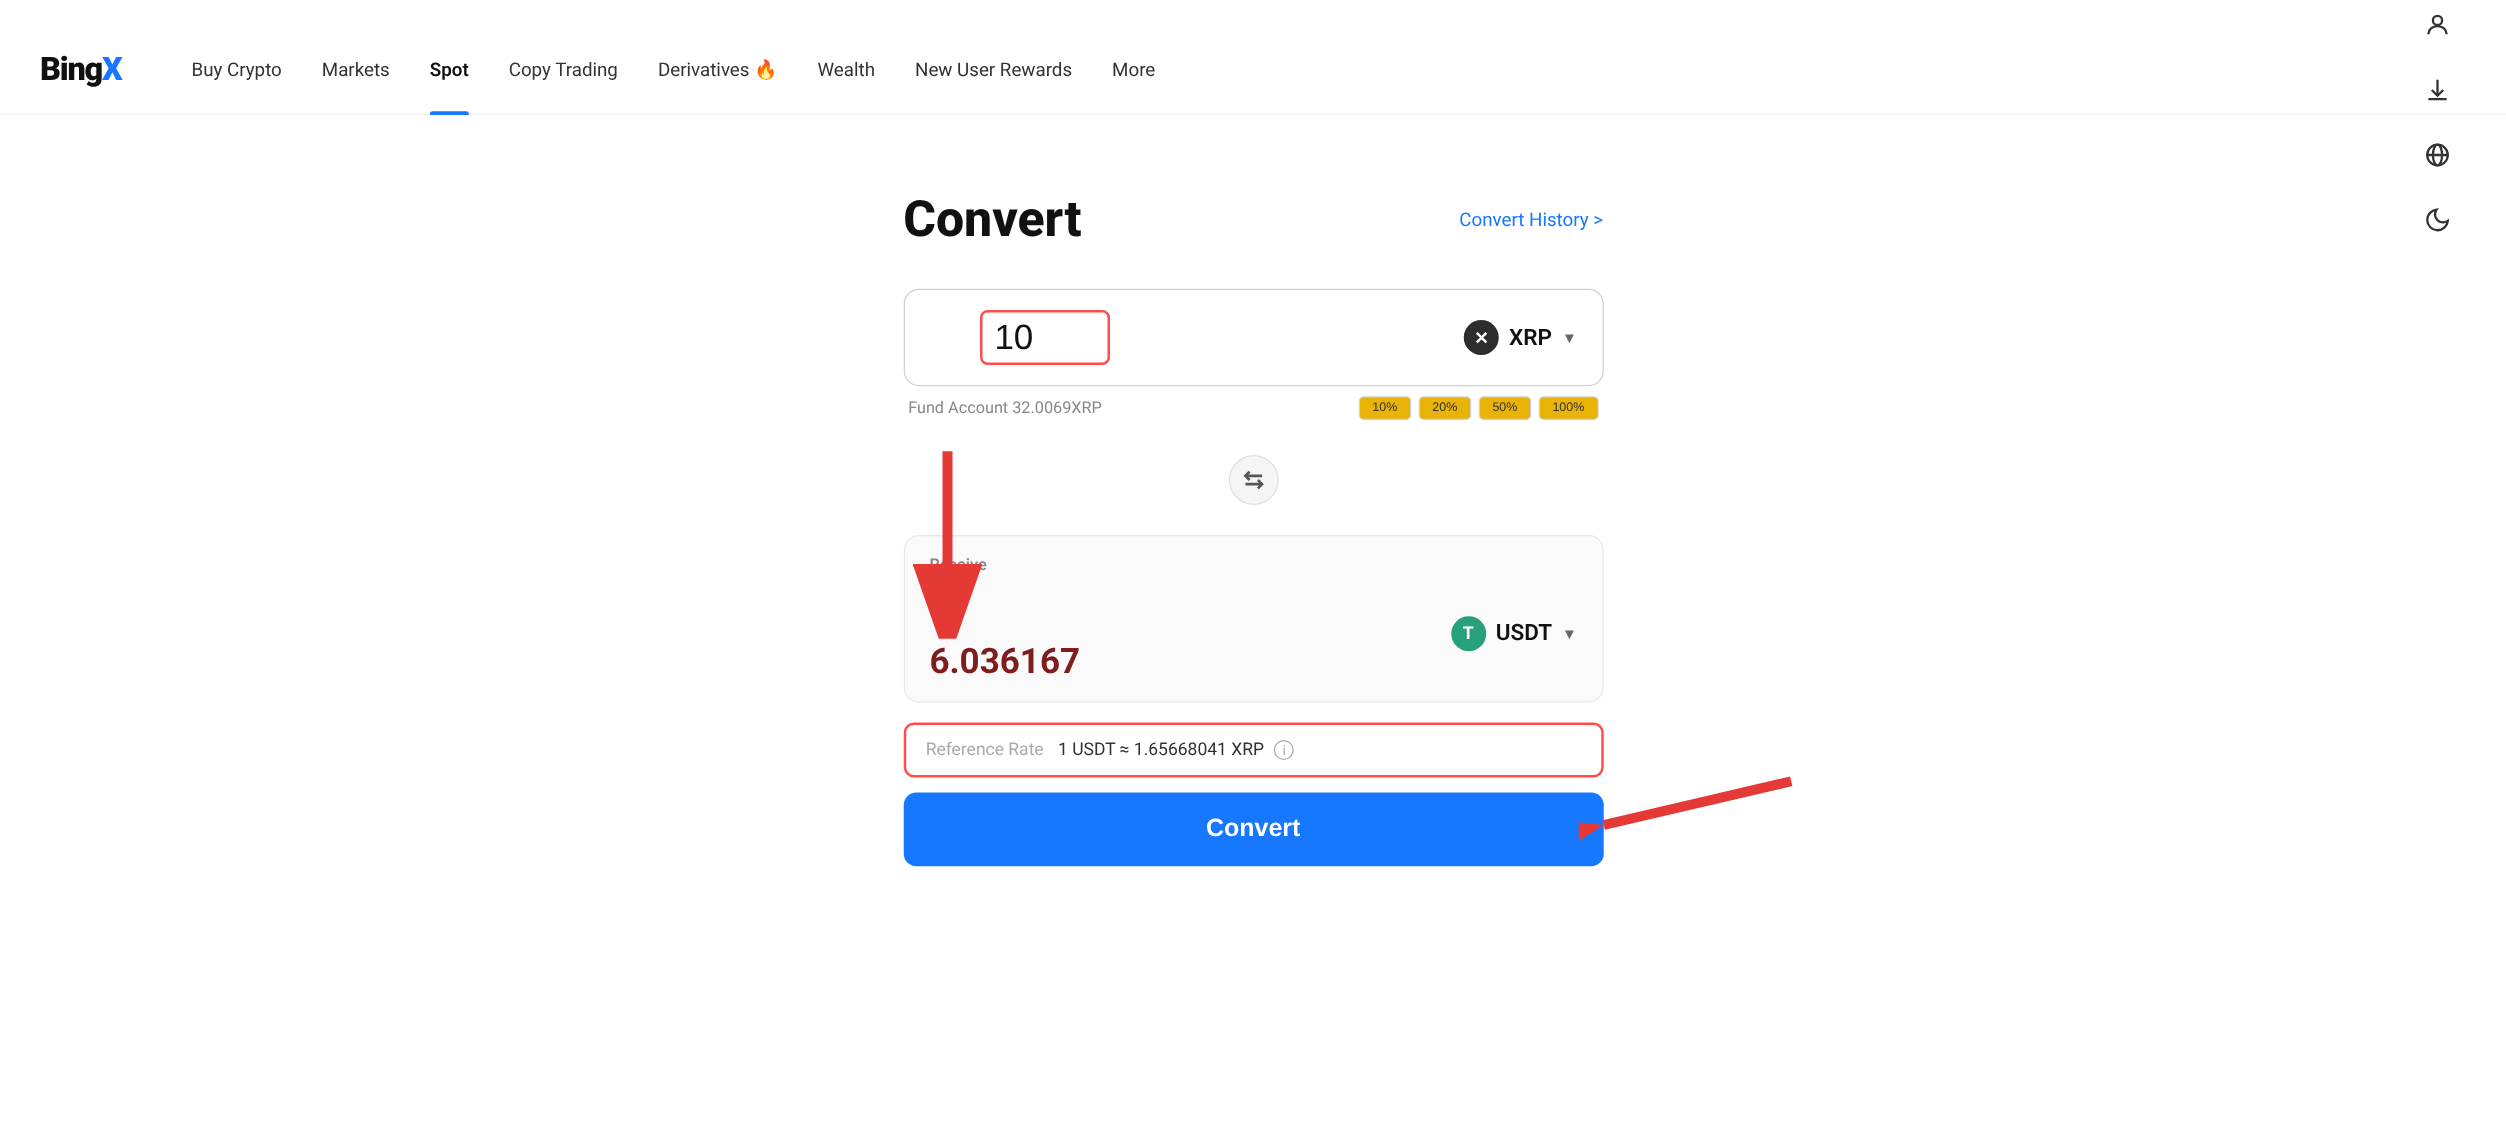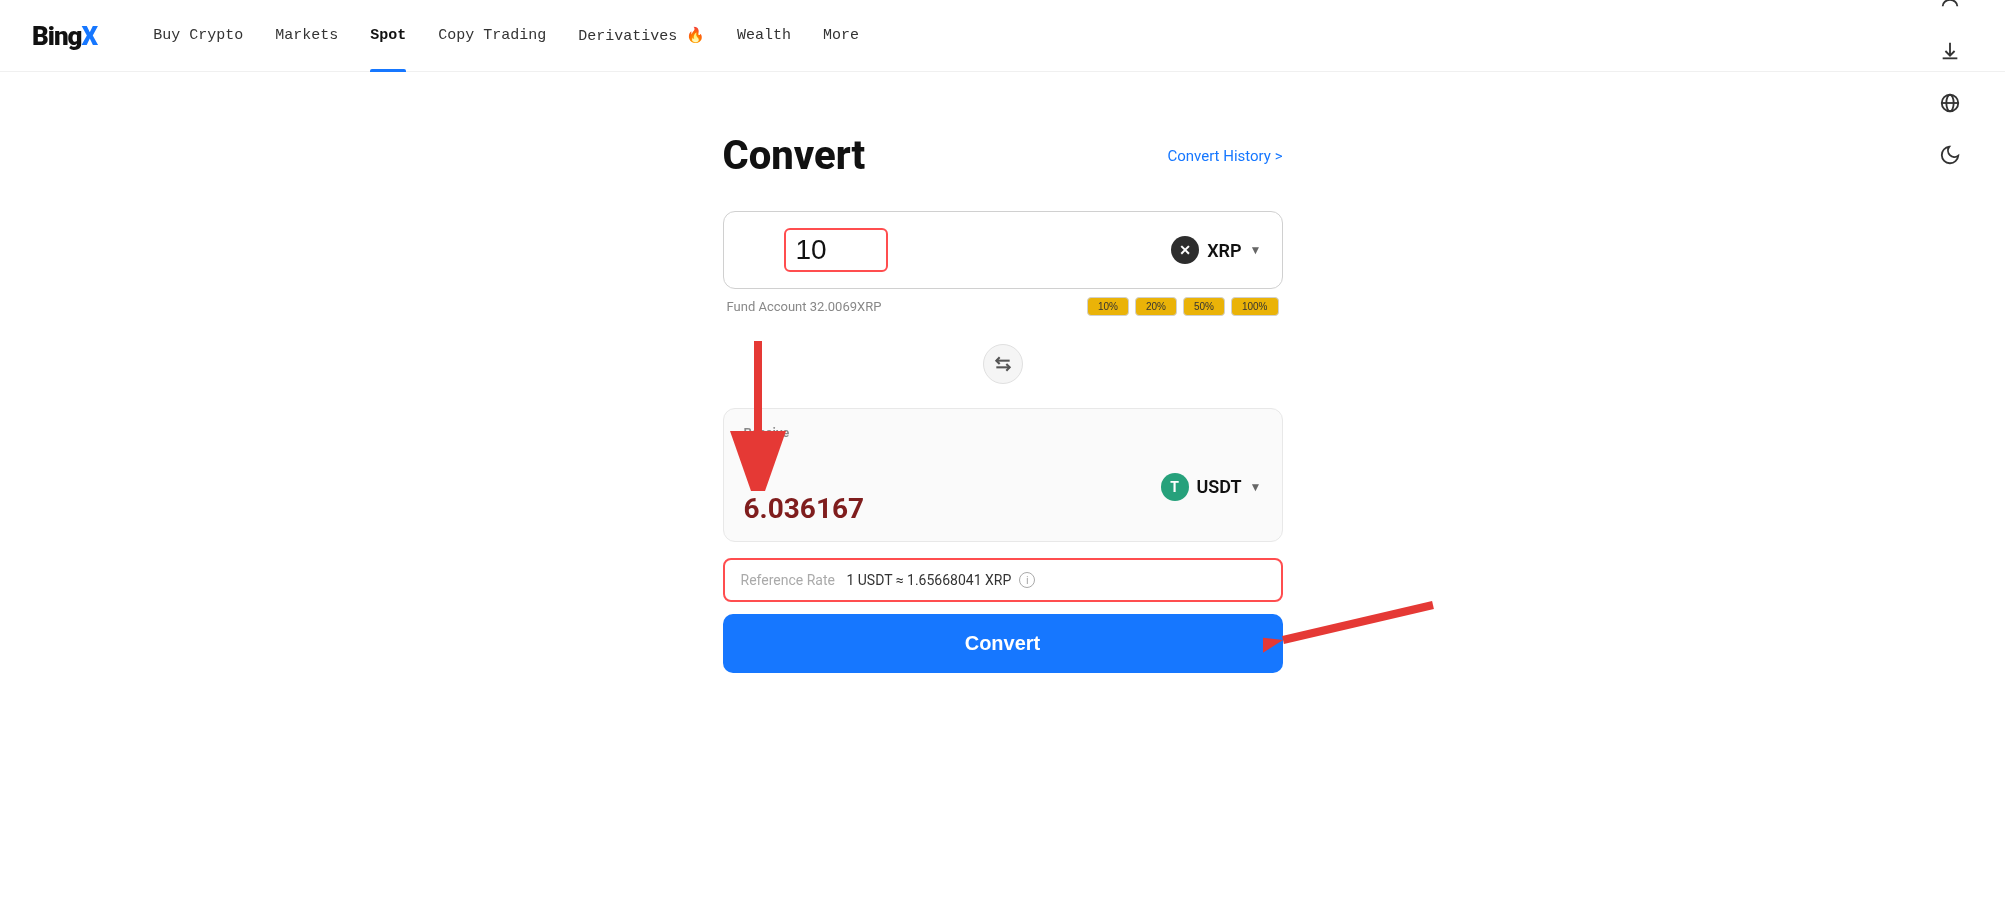--- a/index.html
+++ b/index.html
@@ -11,35 +11,35 @@
     }
 
     
     .header {
       display: flex;
       align-items: center;
       padding: 0 32px;
       height: 72px;
       border-bottom: 1px solid #f0f0f0;
       position: relative;
+      margin-top: 20px;
     }
     .logo {
       font-size: 26px;
       font-weight: 900;
       color: #111;
       margin-right: 40px;
       letter-spacing: -1px;
     }
     .logo span { color: #1677ff; }
     .nav {
       display: flex;
       align-items: flex-start;
       gap: 0;
       flex: 1;
-      font-family: Liberation Mono, monospace;
     }
     .nav-item {
       padding: 0 16px;
       font-size: 15px;
       color: #333;
       cursor: pointer;
       height: 72px;
       display: flex;
       align-items: center;
       position: relative;
@@ -351,20 +351,23 @@
     <div class="nav-item">
       <span>Copy Trading</span>
     </div>
     <div class="nav-item">
       <span>Derivatives 🔥</span>
     </div>
     <div class="nav-item">
       <span>Wealth</span>
     </div>
     <div class="nav-item">
+      <span>New User Rewards</span>
+    </div>
+    <div class="nav-item">
       <span>More</span>
     </div>
   </nav>
   <div class="header-right">
     <span class="assets-label">Assets</span>
     <div class="notif-wrapper">
       <span style="font-size:22px;">🔔</span>
       <span class="notif-badge">57</span>
     </div>
     <div class="icon-btn">

